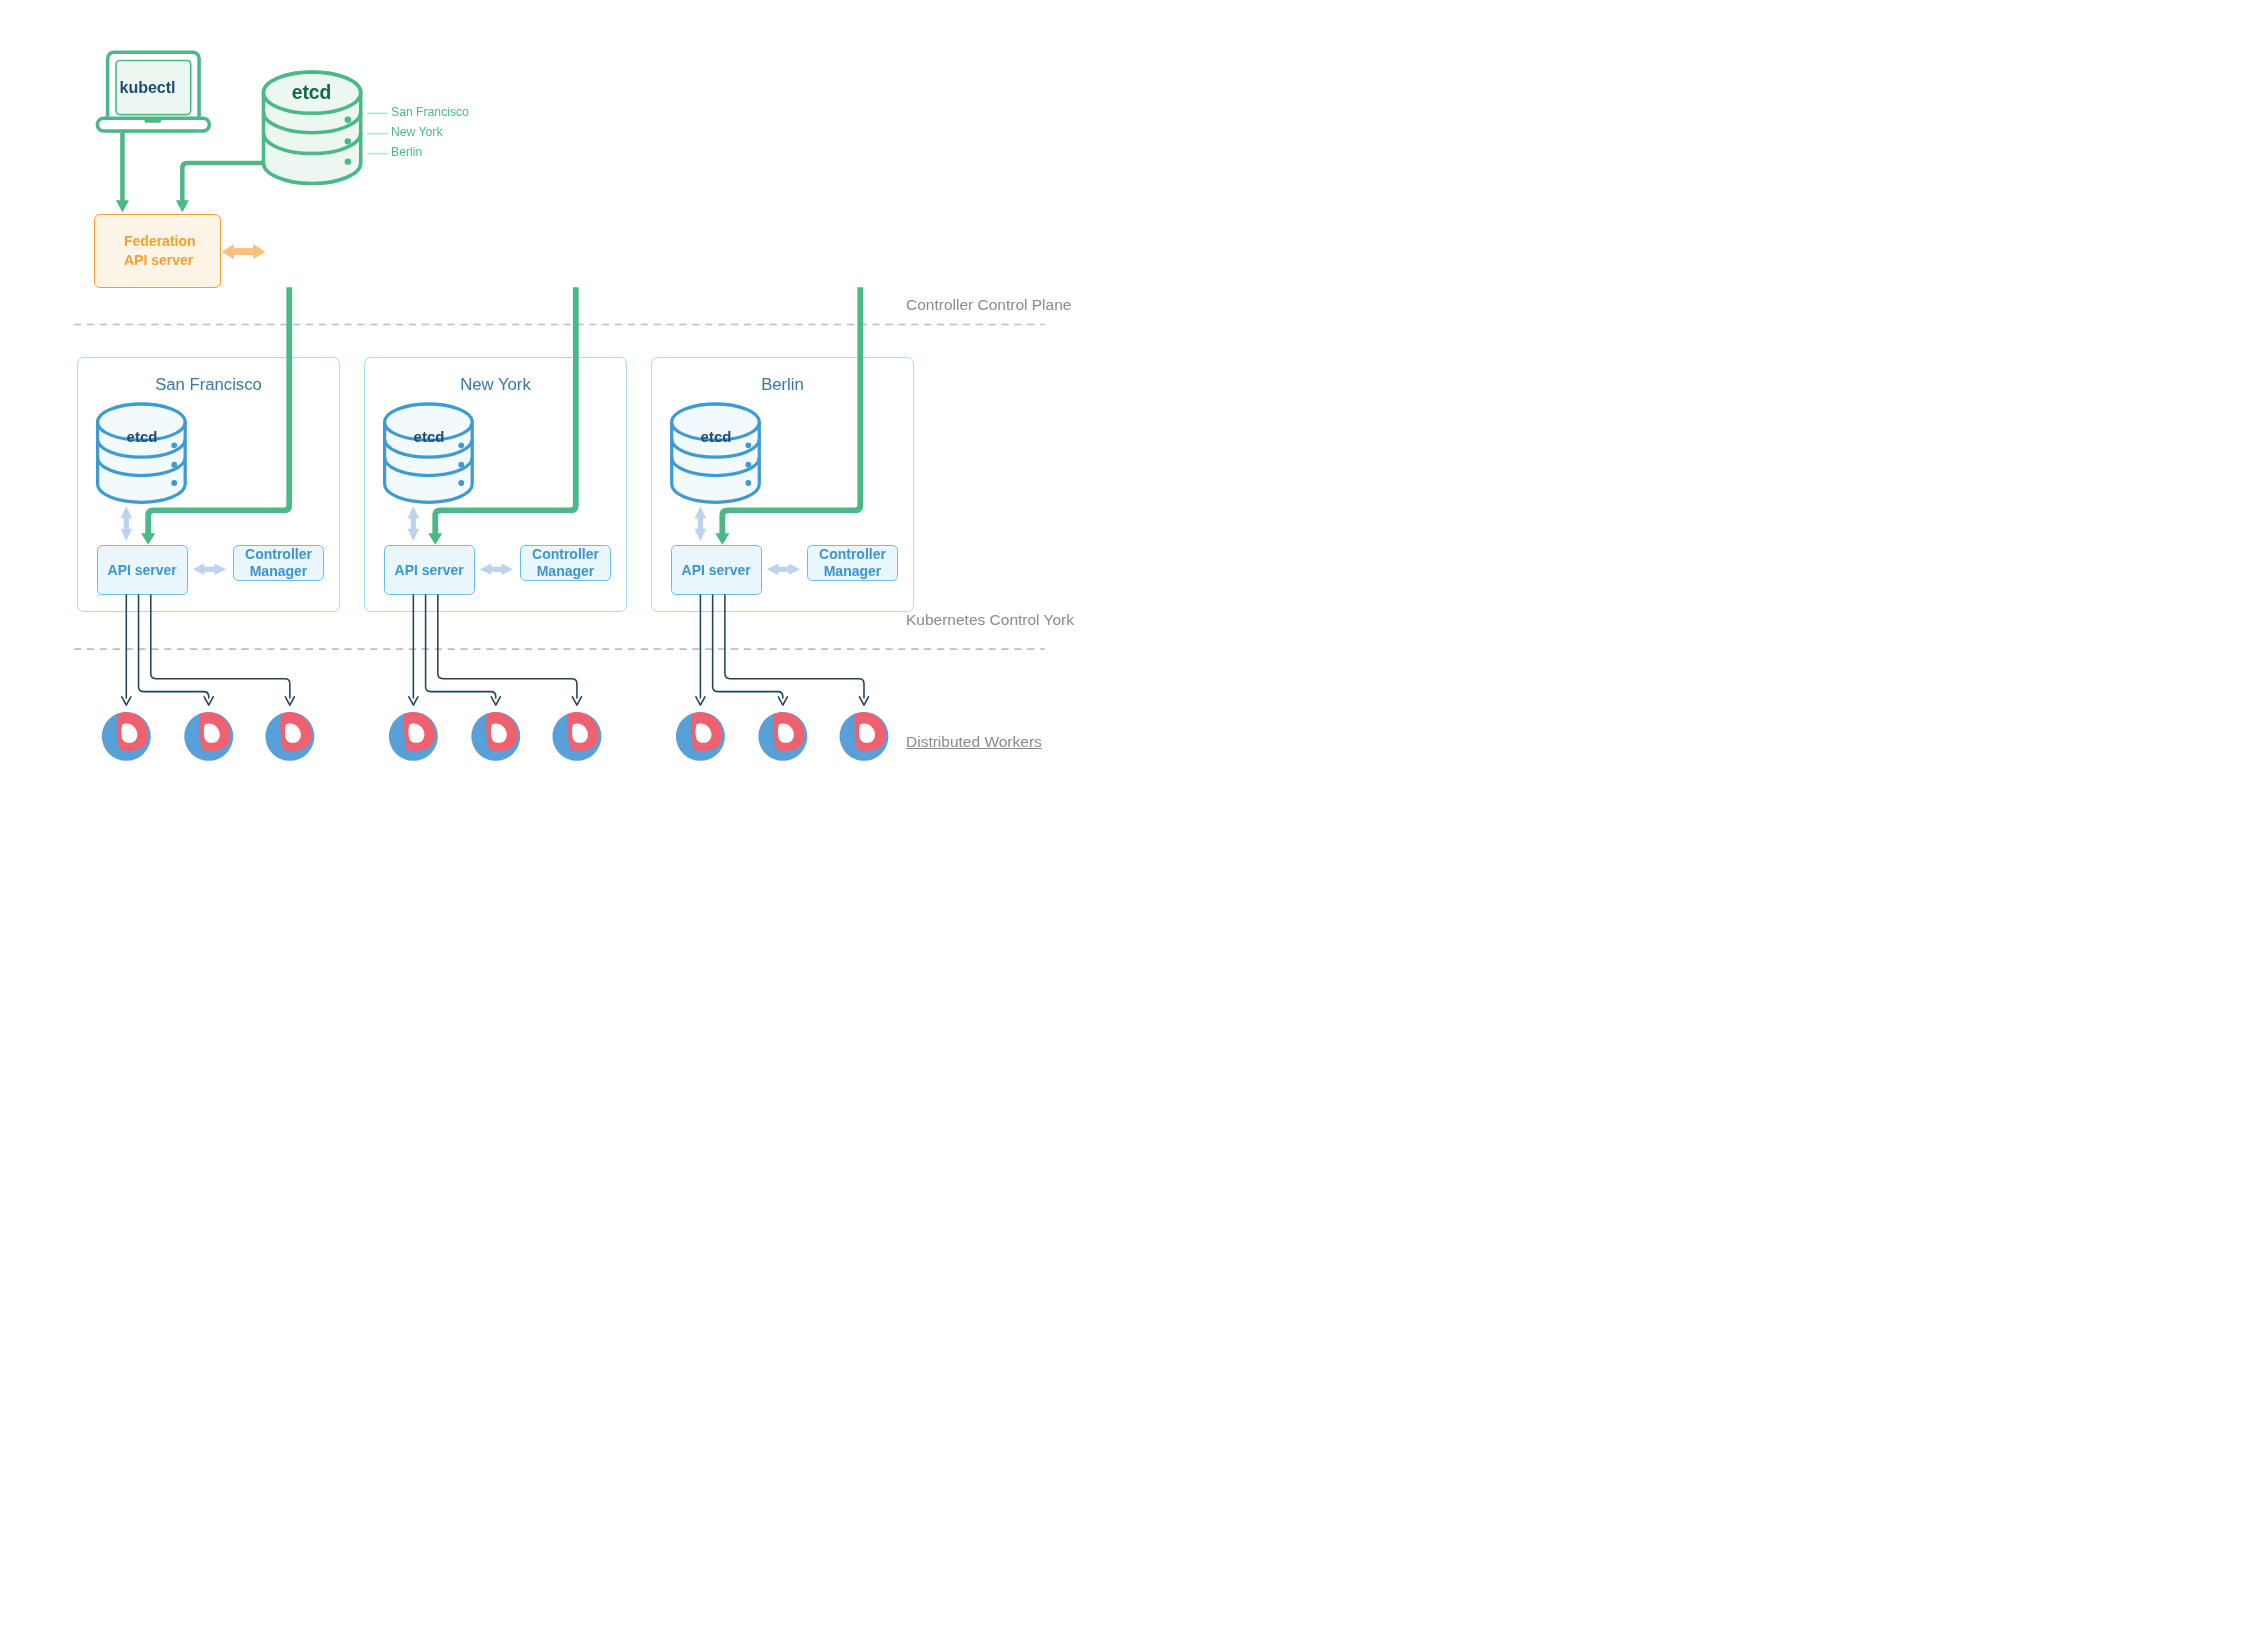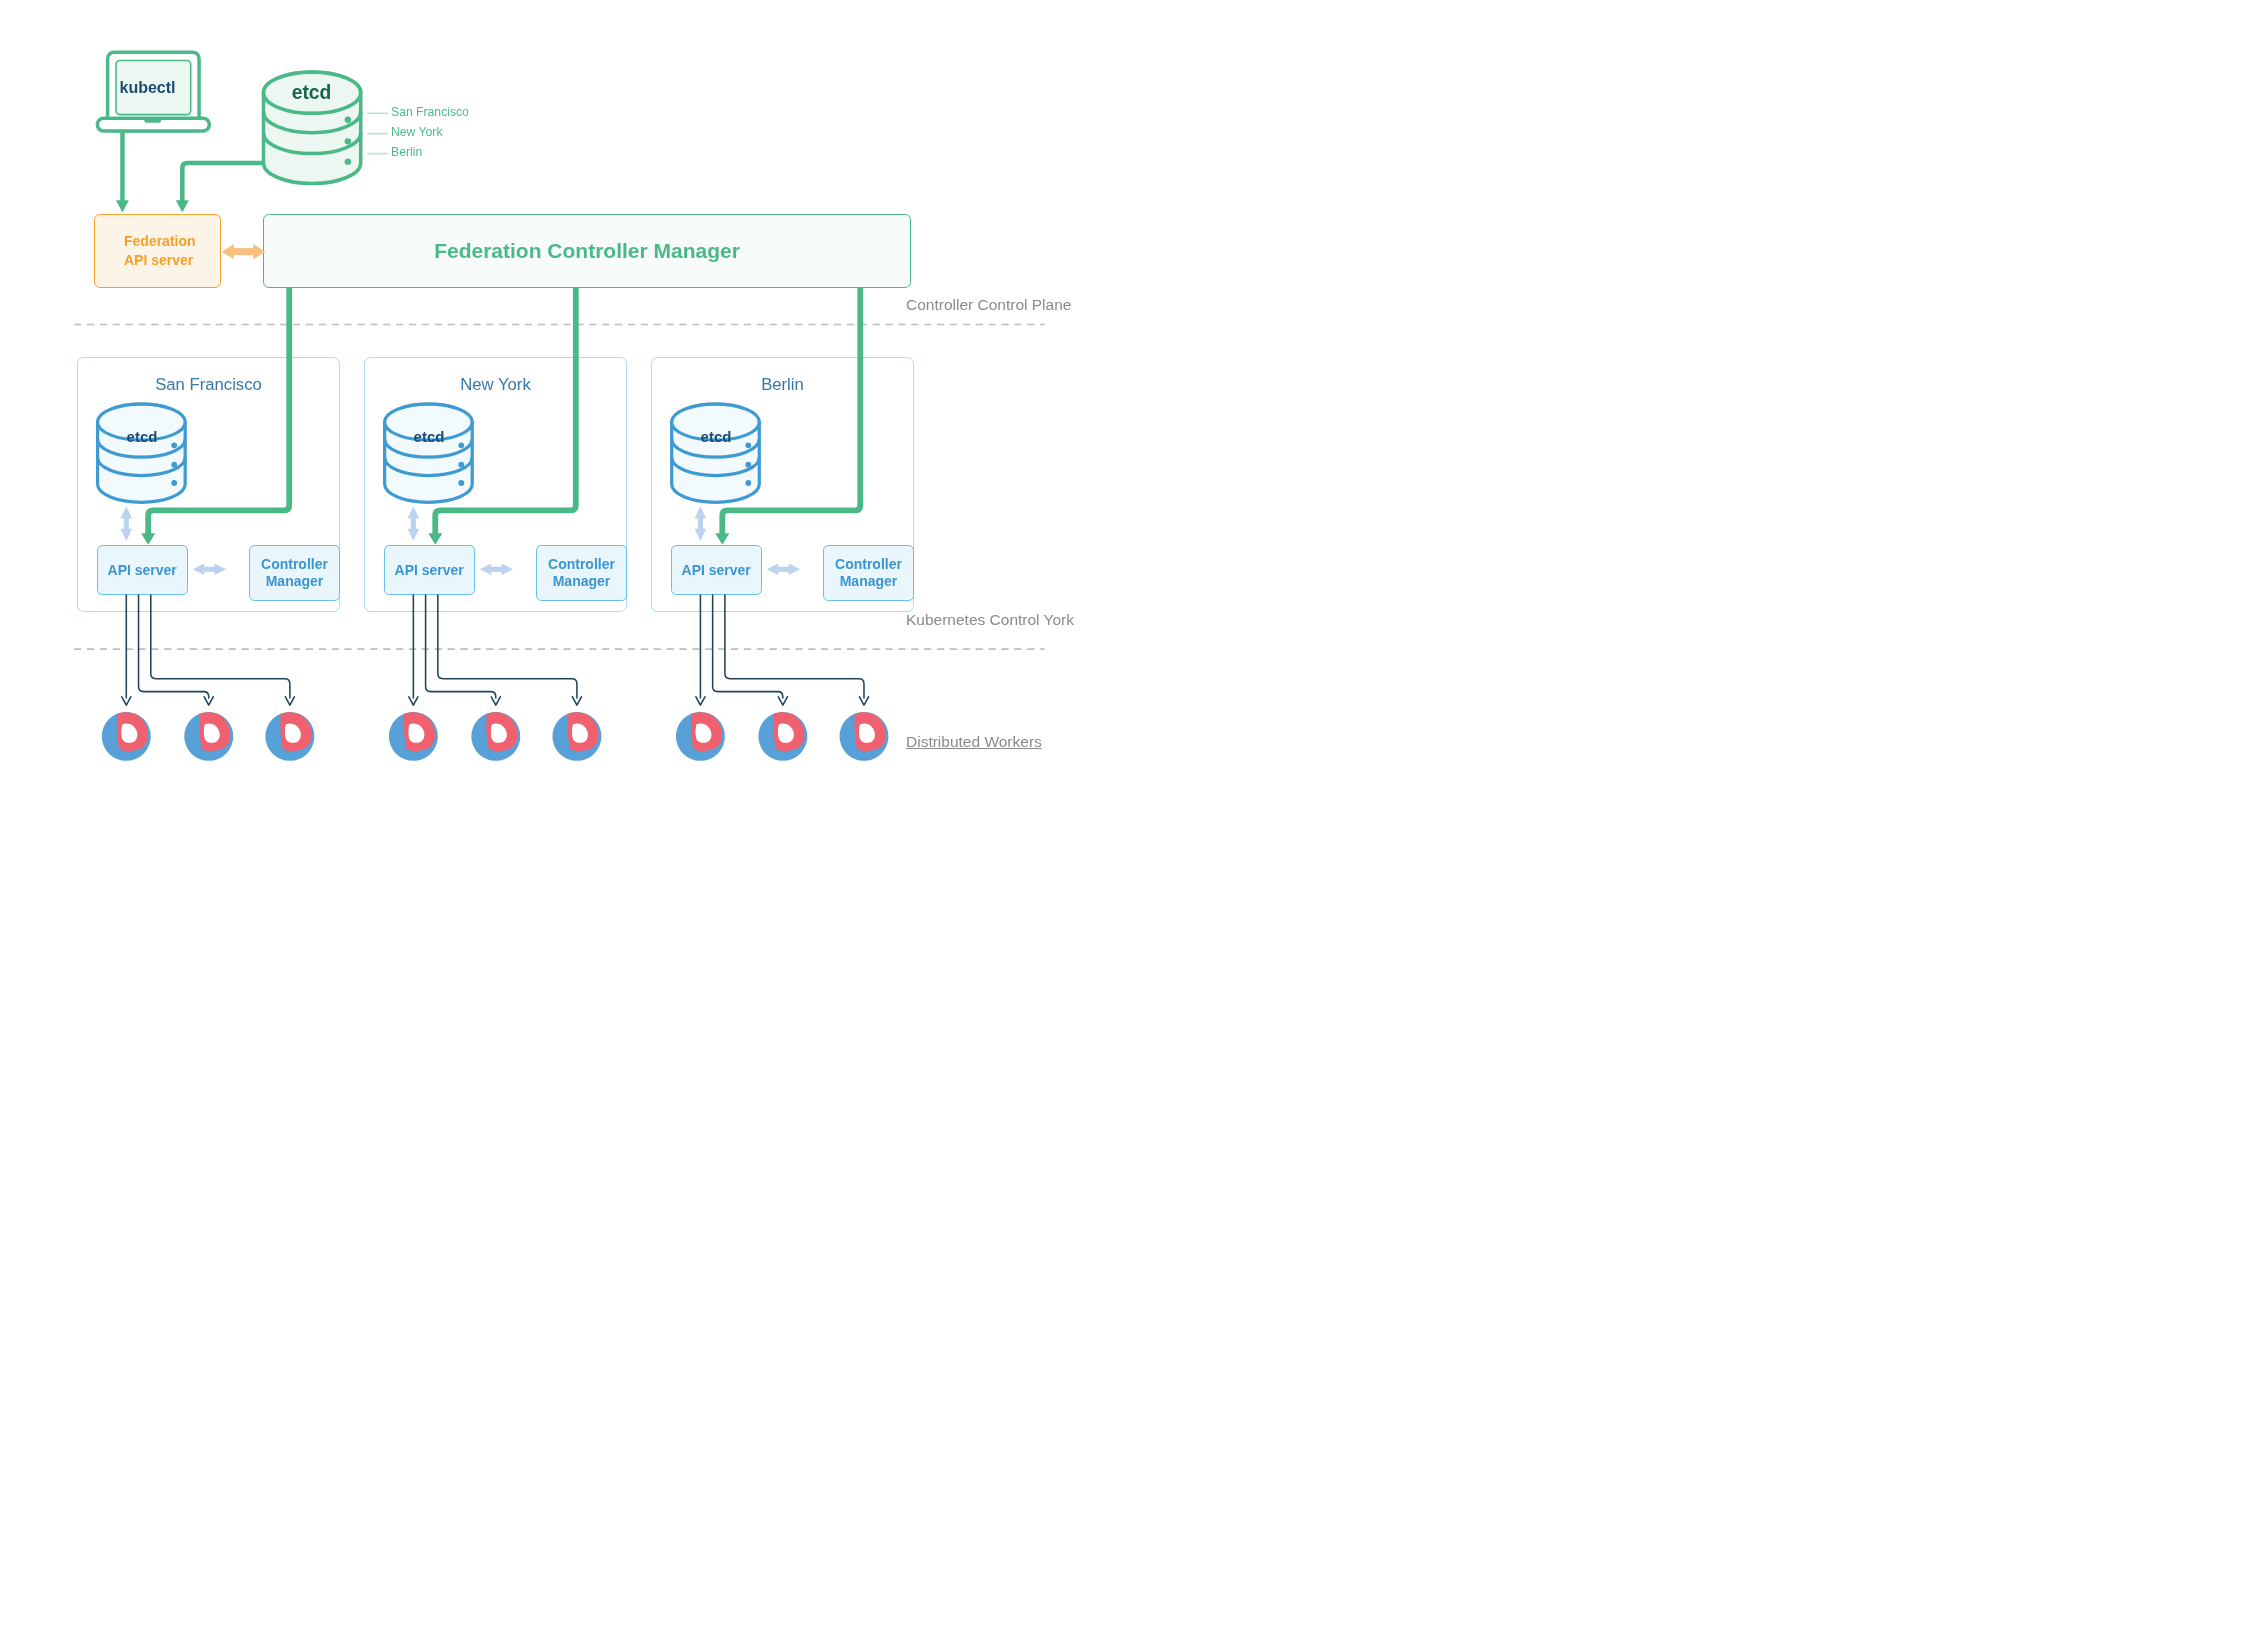--- a/index.html
+++ b/index.html
@@ -51,24 +51,24 @@
   .cluster{top:357px;width:263px;height:255px;box-sizing:border-box;
     border:1.3px solid var(--c-cluster_border,#abdcf1);border-radius:6.4px;background:transparent;}
   .cluster-title{position:absolute;left:0;top:16.7px;width:100%;text-align:center;
     font-size:16.7px;color:var(--c-cluster_title,#3878a8);}
   .etcd-blue-label{position:absolute;left:20px;top:70px;width:88px;text-align:center;
     font-size:15px;font-weight:bold;color:var(--c-kubectl_navy,#1e4b72);}
   .api-box{position:absolute;left:18.7px;top:187px;width:91px;height:50px;box-sizing:border-box;
     border:1.3px solid var(--c-box_blue_border,#68c0e8);border-radius:5.2px;background:var(--c-box_blue_fill,#e9f6fc);
     display:flex;align-items:center;justify-content:center;
     font-size:14px;font-weight:bold;color:var(--c-box_blue_text,#3b96cf);}
-  .cm-box{position:absolute;left:155px;top:187px;width:91px;height:56px;box-sizing:border-box;
+  .cm-box{position:absolute;left:155px;top:187px;width:91px;height:36px;box-sizing:border-box;
     border:1.3px solid var(--c-box_blue_border,#68c0e8);border-radius:5.2px;background:var(--c-box_blue_fill,#e9f6fc);
     display:flex;flex-direction:column;align-items:center;justify-content:center;
-    font-size:14px;font-weight:bold;color:var(--c-box_blue_text,#3b96cf);line-height:1.18;margin-left:16px;}
+    font-size:14px;font-weight:bold;color:var(--c-box_blue_text,#3b96cf);line-height:1.18;}
 </style>
 </head>
 <body>
 
 <div class="canvas">
 
   <svg id="icons-layer" class="layer" viewBox="0 0 1756 1264">
     <defs>
       <g id="workerdef">
         <circle r="38" class="w-blue"></circle>
@@ -125,23 +125,20 @@
 
     <div class="abs region-label" style="top:105px;">San Francisco</div>
     <div class="abs region-label" style="top:125px;">New York</div>
     <div class="abs region-label" style="top:145px;">Berlin</div>
 
     <div class="abs fedapi-box">
       <span>Federation</span>
       <span>API server</span>
     </div>
 
-    <div class="abs fcm-box">
-      <span>Federation Controller Manager</span>
-    </div>
 
     <div class="abs plane-label" style="top:296px;">Controller Control Plane</div>
     <div class="abs plane-label" style="top:611px;">Kubernetes Control York</div>
     <div class="abs plane-label" style="top:733px;text-decoration:underline;">Distributed Workers</div>
 
     <div class="abs cluster" style="left:77px;">
       <div class="cluster-title">San Francisco</div>
       <div class="etcd-blue-label">etcd</div>
       <div class="api-box">
         <span>API server</span>

